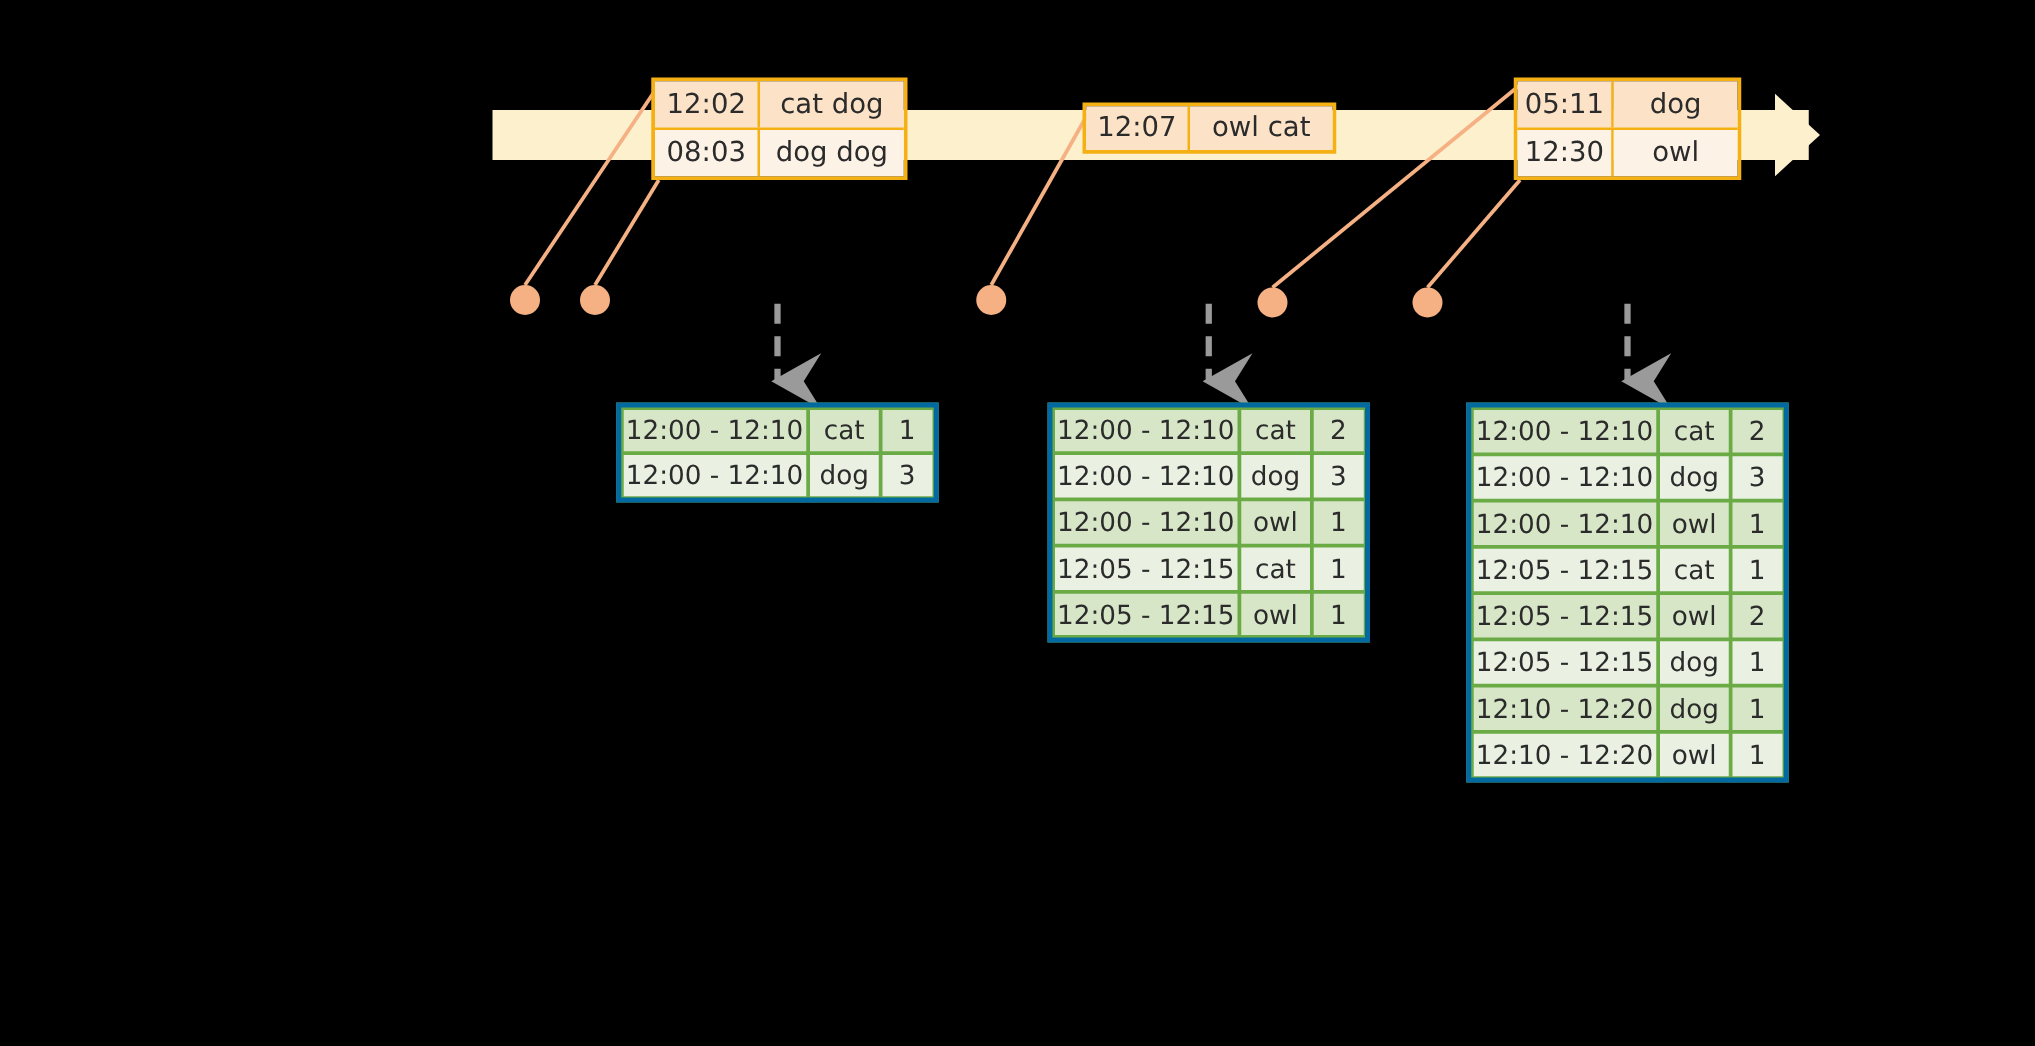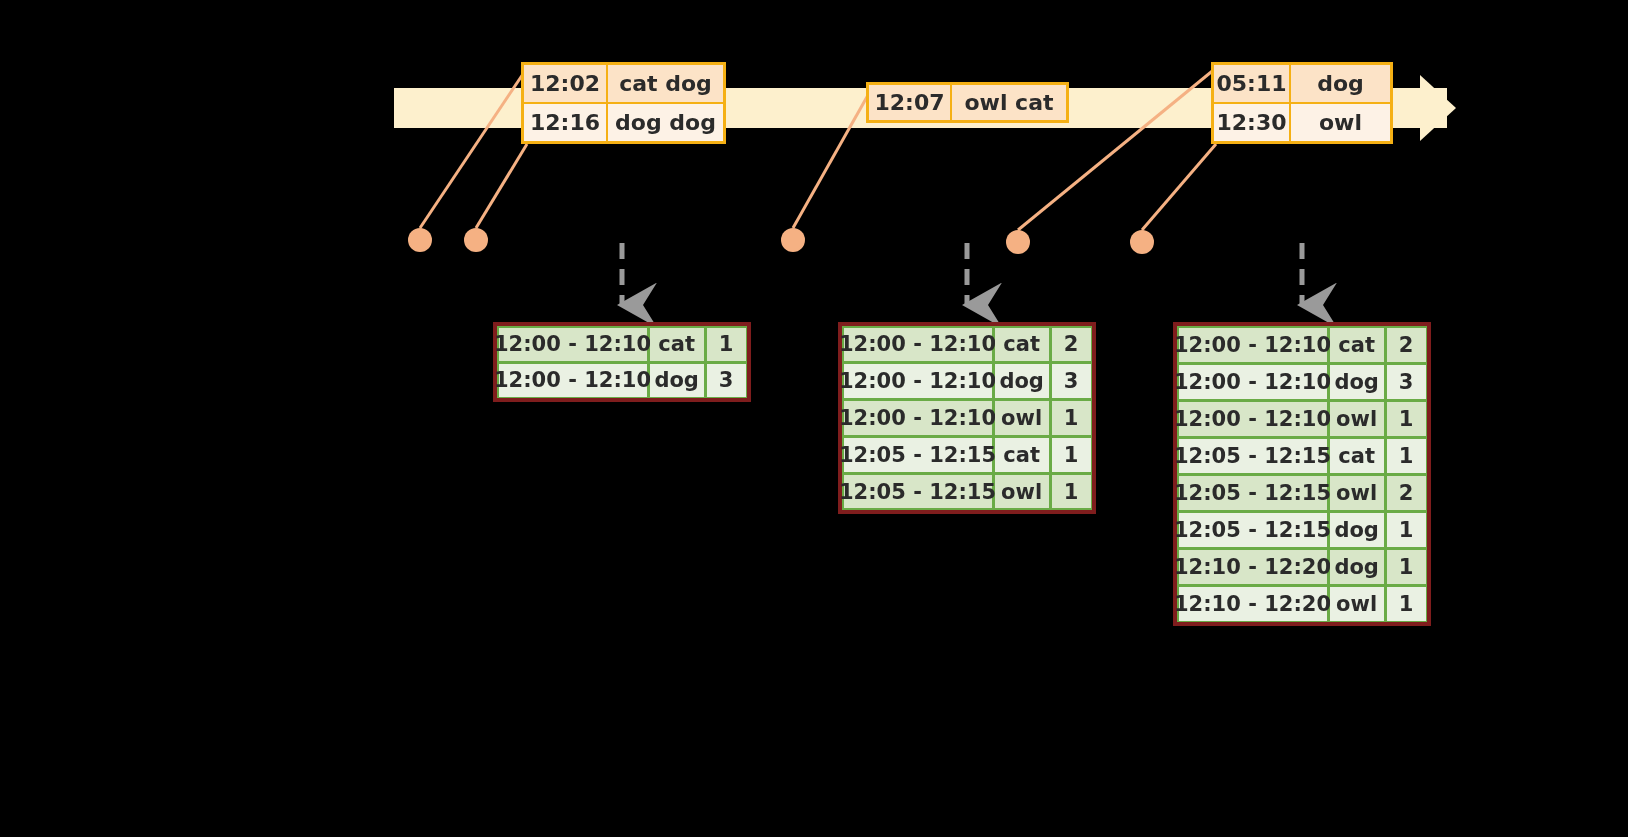--- a/index.html
+++ b/index.html
@@ -1,39 +1,39 @@
 <!DOCTYPE html>
 <html><head>
 <meta charset="utf-8">
 <style>
   html,body{margin:0;padding:0;background:#000;}
   body{width:1628px;height:837px;position:relative;overflow:hidden;
        font-family:"DejaVu Sans","Liberation Sans",sans-serif;}
-  #stage{position:absolute;left:0;top:0;width:1628px;height:837px;font-weight:bold;}
+  #stage{position:absolute;left:0;top:0;width:1628px;height:837px;}
 
   
   .tl-bar{position:absolute;background:#fdf0cd;}
   .tl-arrow{position:absolute;width:0;height:0;border-top:33px solid transparent;
             border-bottom:33px solid transparent;border-left:36px solid #fdf0cd;}
 
   
   .evt{position:absolute;border:3px solid #f5b014;box-sizing:border-box;
        display:flex;flex-direction:column;}
   .evt-row{display:flex;flex:1 1 0;box-sizing:border-box;}
   .evt-row + .evt-row{border-top:2px solid #f5b014;}
   .evt-row .c1{box-sizing:border-box;border-right:2px solid #f5b014;
        display:flex;align-items:center;justify-content:center;}
   .evt-row .c2{box-sizing:border-box;flex:1 1 auto;
        display:flex;align-items:center;justify-content:center;}
   .evt-row.shade .c1,.evt-row.shade .c2{background:#fce3c7;}
   .evt-row.light .c1,.evt-row.light .c2{background:#fdf2e6;}
   .evt-row .c1,.evt-row .c2{color:#2b2b2b;font-size:22px;white-space:nowrap;}
 
   
-  .gtab{position:absolute;border:4px solid #7f1d1d;box-sizing:border-box;
+  .gtab{position:absolute;border:4px solid #0369a1;box-sizing:border-box;
         background:#6aab46;display:flex;flex-direction:column;justify-content:center;}
   .grow{display:flex;height:37.5px;box-sizing:border-box;}
   .gcell{box-sizing:border-box;display:flex;align-items:center;justify-content:center;
          color:#2b2b2b;font-size:21px;white-space:nowrap;margin:1.5px;}
   .grow.shade .gcell{background:#d8e6c8;}
   .grow.light .gcell{background:#eaf1e3;}
   .gcell.c-range{width:auto;}
   .gcell.c-key{}
   .gcell.c-val{}
 
@@ -75,21 +75,21 @@
   <div class="dot" style="left:781px;top:228px;"></div>
   <div class="dot" style="left:1006px;top:230px;"></div>
   <div class="dot" style="left:1130px;top:230px;"></div>
 
   <div class="evt" style="left:521px;top:62px;width:205px;height:82px;">
     <div class="evt-row shade">
       <div class="c1" style="width:84px;">12:02</div>
       <div class="c2">cat dog</div>
     </div>
     <div class="evt-row light">
-      <div class="c1" style="width:84px;">12:16</div>
+      <div class="c1" style="width:84px;">08:03</div>
       <div class="c2">dog dog</div>
     </div>
   </div>
 
   <div class="evt" style="left:866px;top:82px;width:203px;height:41px;">
     <div class="evt-row shade">
       <div class="c1" style="width:83px;text-align:center;">12:07</div>
       <div class="c2">owl cat</div>
     </div>
   </div>

